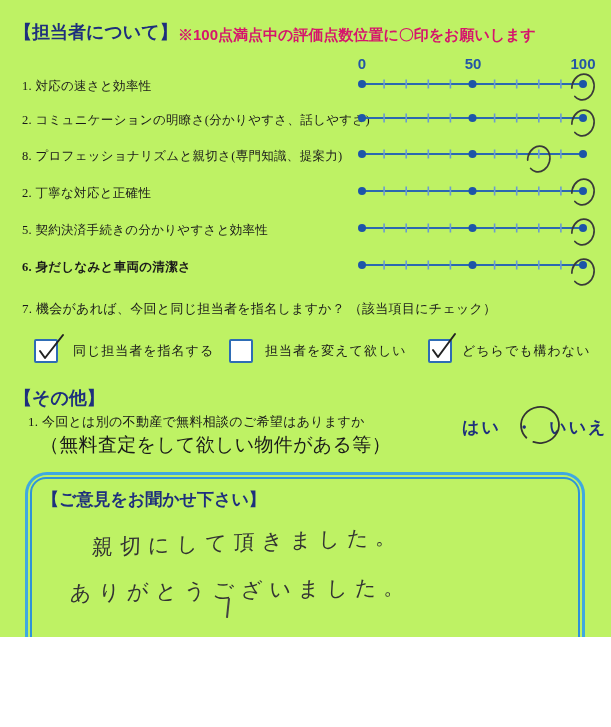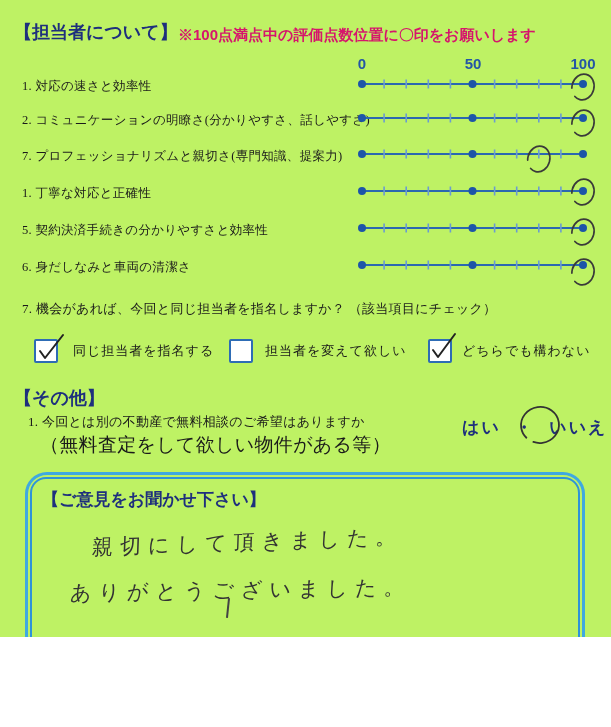--- a/index.html
+++ b/index.html
@@ -58,38 +58,38 @@
       <line x1="144.6" y1="15.5" x2="144.6" y2="24.5" stroke="#6a9bd2" stroke-width="1.6"></line>
       <line x1="166.7" y1="15.5" x2="166.7" y2="24.5" stroke="#6a9bd2" stroke-width="1.6"></line>
       <line x1="188.8" y1="15.5" x2="188.8" y2="24.5" stroke="#6a9bd2" stroke-width="1.6"></line>
       <line x1="210.9" y1="15.5" x2="210.9" y2="24.5" stroke="#6a9bd2" stroke-width="1.6"></line>
       <circle cx="12" cy="20" r="4" fill="#1d55a8"></circle>
       <circle cx="122.5" cy="20" r="4" fill="#1d55a8"></circle>
       <circle cx="233" cy="20" r="4" fill="#1d55a8"></circle>
       <ellipse cx="233" cy="25" rx="11" ry="13" fill="none" stroke="#3a3a3a" stroke-width="1.7" pathLength="100" stroke-dasharray="88 12" stroke-dashoffset="55" stroke-linecap="round" transform="rotate(14 233 25)"></ellipse>
     </svg>
 
-  <div class="abs q-label" style="left:22px;top:148px;">7. プロフェッショナリズムと親切さ(専門知識、提案力)</div>
+  <div class="abs q-label" style="left:22px;top:148px;">8. プロフェッショナリズムと親切さ(専門知識、提案力)</div>
   <svg class="abs scale-svg" style="left:350px;top:134px;" width="250" height="44">
       <line x1="12" y1="20" x2="233" y2="20" stroke="#2b68b0" stroke-width="2"></line>
       <line x1="34.1" y1="15.5" x2="34.1" y2="24.5" stroke="#6a9bd2" stroke-width="1.6"></line>
       <line x1="56.2" y1="15.5" x2="56.2" y2="24.5" stroke="#6a9bd2" stroke-width="1.6"></line>
       <line x1="78.3" y1="15.5" x2="78.3" y2="24.5" stroke="#6a9bd2" stroke-width="1.6"></line>
       <line x1="100.4" y1="15.5" x2="100.4" y2="24.5" stroke="#6a9bd2" stroke-width="1.6"></line>
       <line x1="144.6" y1="15.5" x2="144.6" y2="24.5" stroke="#6a9bd2" stroke-width="1.6"></line>
       <line x1="166.7" y1="15.5" x2="166.7" y2="24.5" stroke="#6a9bd2" stroke-width="1.6"></line>
       <line x1="188.8" y1="15.5" x2="188.8" y2="24.5" stroke="#6a9bd2" stroke-width="1.6"></line>
       <line x1="210.9" y1="15.5" x2="210.9" y2="24.5" stroke="#6a9bd2" stroke-width="1.6"></line>
       <circle cx="12" cy="20" r="4" fill="#1d55a8"></circle>
       <circle cx="122.5" cy="20" r="4" fill="#1d55a8"></circle>
       <circle cx="233" cy="20" r="4" fill="#1d55a8"></circle>
       <ellipse cx="188.8" cy="25" rx="11" ry="13" fill="none" stroke="#3a3a3a" stroke-width="1.7" pathLength="100" stroke-dasharray="88 12" stroke-dashoffset="55" stroke-linecap="round" transform="rotate(14 188.8 25)"></ellipse>
     </svg>
 
-  <div class="abs q-label" style="left:22px;top:185px;">1. 丁寧な対応と正確性</div>
+  <div class="abs q-label" style="left:22px;top:185px;">2. 丁寧な対応と正確性</div>
   <svg class="abs scale-svg" style="left:350px;top:171px;" width="250" height="44">
       <line x1="12" y1="20" x2="233" y2="20" stroke="#2b68b0" stroke-width="2"></line>
       <line x1="34.1" y1="15.5" x2="34.1" y2="24.5" stroke="#6a9bd2" stroke-width="1.6"></line>
       <line x1="56.2" y1="15.5" x2="56.2" y2="24.5" stroke="#6a9bd2" stroke-width="1.6"></line>
       <line x1="78.3" y1="15.5" x2="78.3" y2="24.5" stroke="#6a9bd2" stroke-width="1.6"></line>
       <line x1="100.4" y1="15.5" x2="100.4" y2="24.5" stroke="#6a9bd2" stroke-width="1.6"></line>
       <line x1="144.6" y1="15.5" x2="144.6" y2="24.5" stroke="#6a9bd2" stroke-width="1.6"></line>
       <line x1="166.7" y1="15.5" x2="166.7" y2="24.5" stroke="#6a9bd2" stroke-width="1.6"></line>
       <line x1="188.8" y1="15.5" x2="188.8" y2="24.5" stroke="#6a9bd2" stroke-width="1.6"></line>
       <line x1="210.9" y1="15.5" x2="210.9" y2="24.5" stroke="#6a9bd2" stroke-width="1.6"></line>
@@ -109,21 +109,21 @@
       <line x1="144.6" y1="15.5" x2="144.6" y2="24.5" stroke="#6a9bd2" stroke-width="1.6"></line>
       <line x1="166.7" y1="15.5" x2="166.7" y2="24.5" stroke="#6a9bd2" stroke-width="1.6"></line>
       <line x1="188.8" y1="15.5" x2="188.8" y2="24.5" stroke="#6a9bd2" stroke-width="1.6"></line>
       <line x1="210.9" y1="15.5" x2="210.9" y2="24.5" stroke="#6a9bd2" stroke-width="1.6"></line>
       <circle cx="12" cy="20" r="4" fill="#1d55a8"></circle>
       <circle cx="122.5" cy="20" r="4" fill="#1d55a8"></circle>
       <circle cx="233" cy="20" r="4" fill="#1d55a8"></circle>
       <ellipse cx="233" cy="24" rx="11" ry="13" fill="none" stroke="#3a3a3a" stroke-width="1.7" pathLength="100" stroke-dasharray="88 12" stroke-dashoffset="55" stroke-linecap="round" transform="rotate(14 233 24)"></ellipse>
     </svg>
 
-  <div class="abs q-label" style="left:22px;top:259px;">6. 身だしなみと車両の清潔さ</div>
+  <div class="abs q-label" style="left:22px;top:259px;font-weight:bold;">6. 身だしなみと車両の清潔さ</div>
   <svg class="abs scale-svg" style="left:350px;top:245px;" width="250" height="44">
       <line x1="12" y1="20" x2="233" y2="20" stroke="#2b68b0" stroke-width="2"></line>
       <line x1="34.1" y1="15.5" x2="34.1" y2="24.5" stroke="#6a9bd2" stroke-width="1.6"></line>
       <line x1="56.2" y1="15.5" x2="56.2" y2="24.5" stroke="#6a9bd2" stroke-width="1.6"></line>
       <line x1="78.3" y1="15.5" x2="78.3" y2="24.5" stroke="#6a9bd2" stroke-width="1.6"></line>
       <line x1="100.4" y1="15.5" x2="100.4" y2="24.5" stroke="#6a9bd2" stroke-width="1.6"></line>
       <line x1="144.6" y1="15.5" x2="144.6" y2="24.5" stroke="#6a9bd2" stroke-width="1.6"></line>
       <line x1="166.7" y1="15.5" x2="166.7" y2="24.5" stroke="#6a9bd2" stroke-width="1.6"></line>
       <line x1="188.8" y1="15.5" x2="188.8" y2="24.5" stroke="#6a9bd2" stroke-width="1.6"></line>
       <line x1="210.9" y1="15.5" x2="210.9" y2="24.5" stroke="#6a9bd2" stroke-width="1.6"></line>

